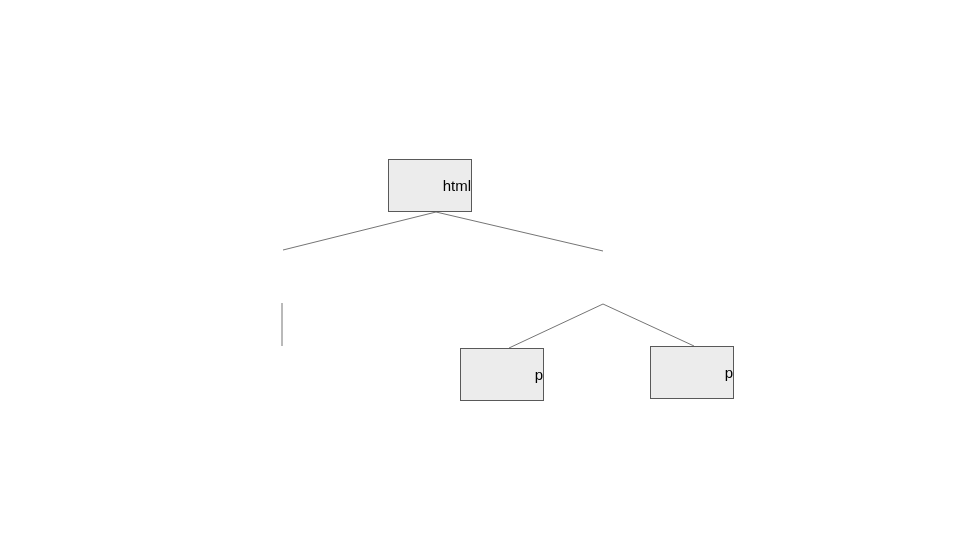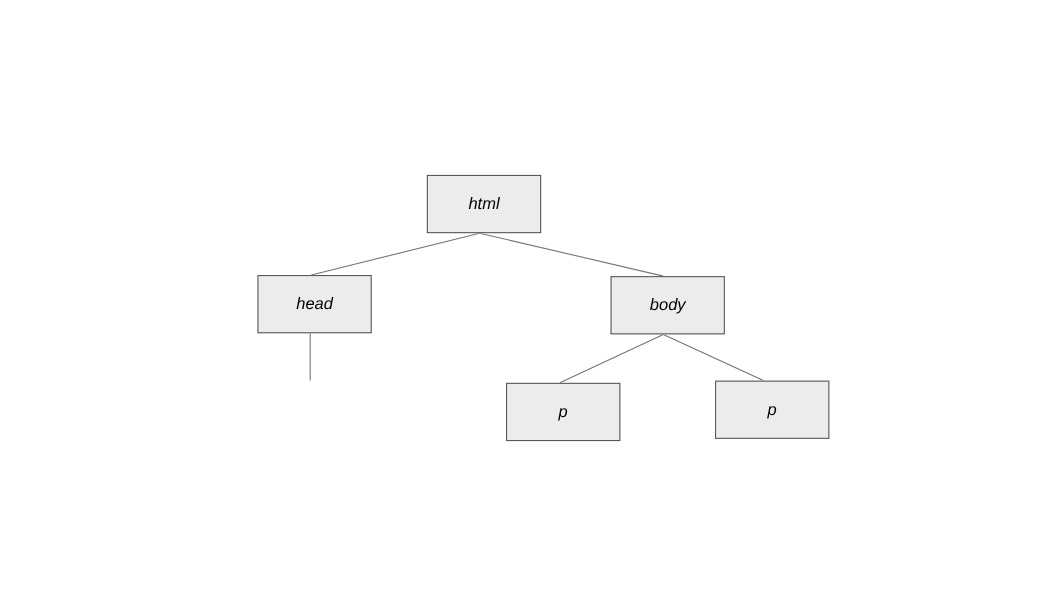--- a/index.html
+++ b/index.html
@@ -26,30 +26,29 @@
     position: absolute;
     left: 0; top: 0;
     width: 960px; height: 540px;
   }
   .edges line {
     stroke: var(--edge-line);
     stroke-width: 1;
   }
   .node {
     position: absolute;
-    width: 104px;
+    width: 84px;
     height: 53px;
     background: var(--node-fill);
     border: 1px solid var(--node-border);
     display: flex;
     align-items: center;
-    justify-content: center;
+    justify-content: flex-end;
     font-size: 15px;
     color: var(--node-text);
-    font-style: italic;
   }
   .node-html  { left: 388px; top: 159px; }
   .node-head  { left: 234px; top: 250px; }
   .node-body  { left: 555px; top: 251px; }
   .node-title { left: 234px; top: 346px; }
   .node-p1    { left: 460px; top: 348px; }
   .node-p2    { left: 650px; top: 346px; }
 </style>
 </head>
 <body>
@@ -61,27 +60,21 @@
     <line x1="436" y1="212" x2="603" y2="251"></line>
     <line x1="282" y1="303" x2="282" y2="346"></line>
     <line x1="603" y1="304" x2="509" y2="348"></line>
     <line x1="603" y1="304" x2="694" y2="346"></line>
   </svg>
 
   <div class="node node-html">
     <span>html</span>
   </div>
 
-  <div class="node node-head">
-    <span>head</span>
-  </div>
 
-  <div class="node node-body">
-    <span>body</span>
-  </div>
 
 
   <div class="node node-p1">
     <span>p</span>
   </div>
 
   <div class="node node-p2">
     <span>p</span>
   </div>
 

